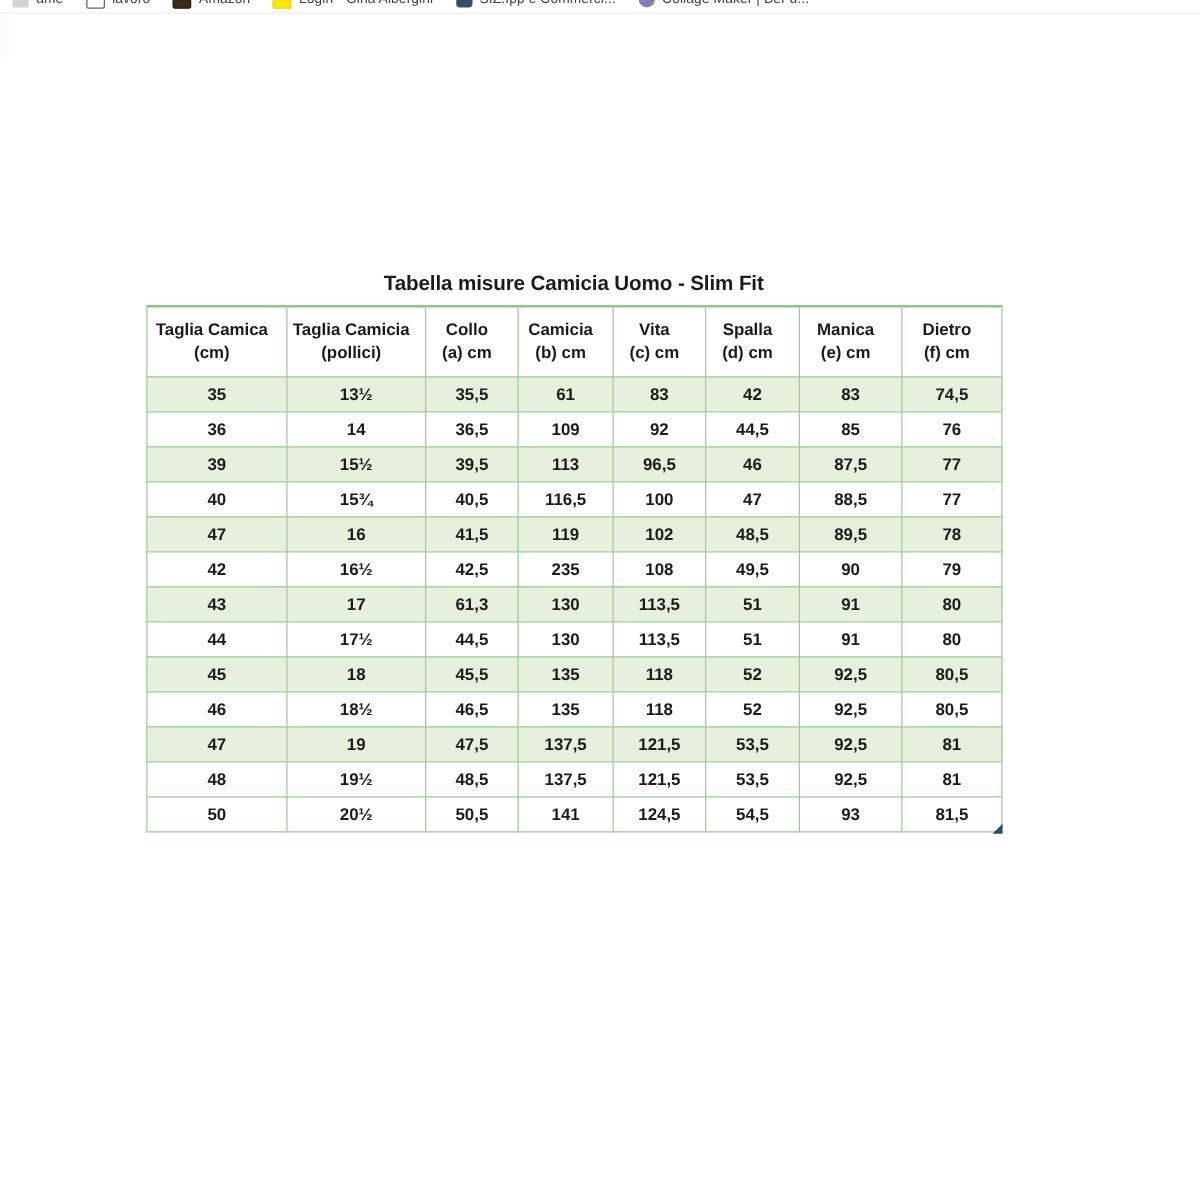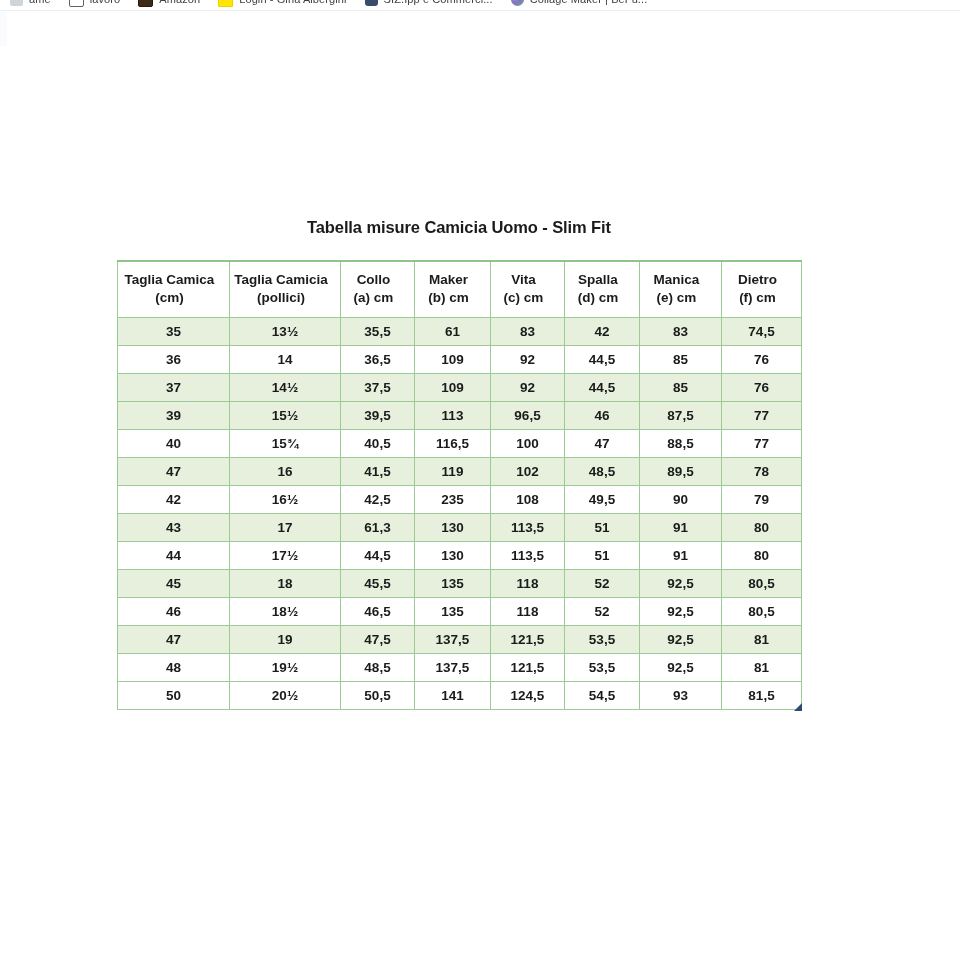--- a/index.html
+++ b/index.html
@@ -83,21 +83,21 @@
     top: 218px;
     width: 684px;
   }
 
   #chart-title {
     text-align: center;
     font-size: 16.5px;
     font-weight: bold;
     color: #1b1b1b;
     letter-spacing: -0.1px;
-    margin-bottom: 23px;
+    margin-bottom: 7px;
     font-family: "Liberation Sans", sans-serif;
   }
 
   table#size-table {
     border-collapse: collapse;
     width: 684px;
     table-layout: fixed;
     border: 1px solid #8ec48a;
   }
   table#size-table th,
@@ -208,21 +208,21 @@
             </th>
             <th>
               <div>Taglia Camicia</div>
               <div>(pollici)</div>
             </th>
             <th>
               <div>Collo</div>
               <div>(a) cm</div>
             </th>
             <th>
-              <div>Maker</div>
+              <div>Camicia</div>
               <div>(b) cm</div>
             </th>
             <th>
               <div>Vita</div>
               <div>(c) cm</div>
             </th>
             <th>
               <div>Spalla</div>
               <div>(d) cm</div>
             </th>
@@ -251,30 +251,20 @@
             <td>36</td>
             <td>14</td>
             <td>36,5</td>
             <td>109</td>
             <td>92</td>
             <td>44,5</td>
             <td>85</td>
             <td>76</td>
           </tr>
           <tr class="row-alt">
-            <td>37</td>
-            <td>14½</td>
-            <td>37,5</td>
-            <td>109</td>
-            <td>92</td>
-            <td>44,5</td>
-            <td>85</td>
-            <td>76</td>
-          </tr>
-          <tr class="row-alt">
             <td>39</td>
             <td>15½</td>
             <td>39,5</td>
             <td>113</td>
             <td>96,5</td>
             <td>46</td>
             <td>87,5</td>
             <td>77</td>
           </tr>
           <tr class="row-plain">

